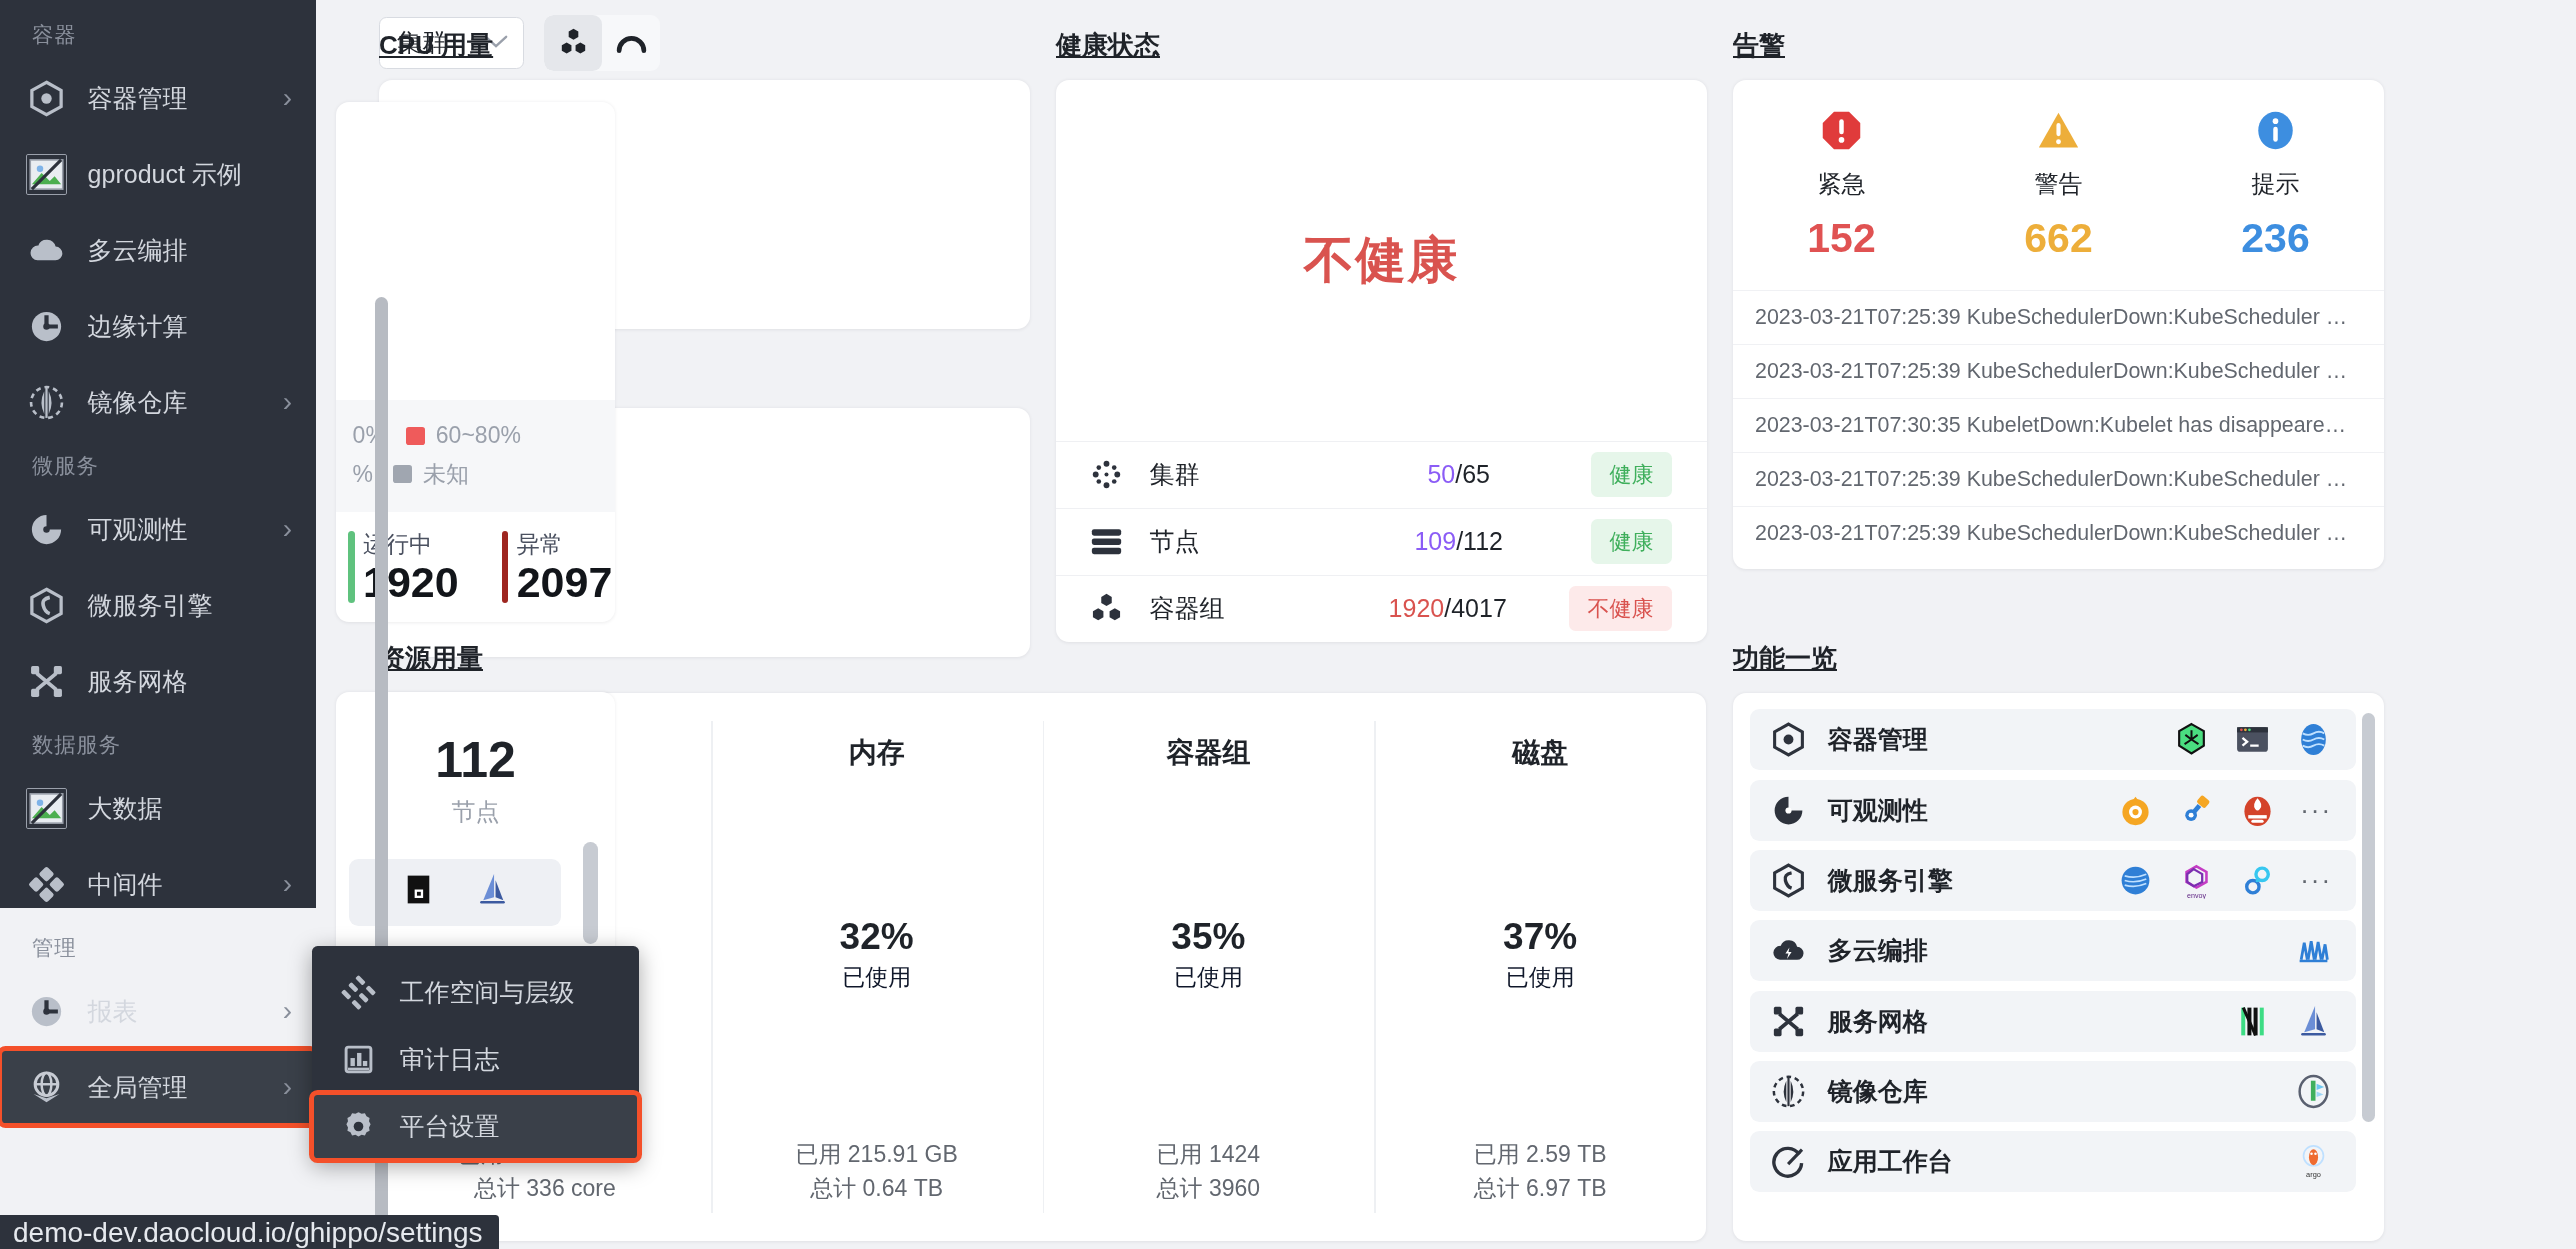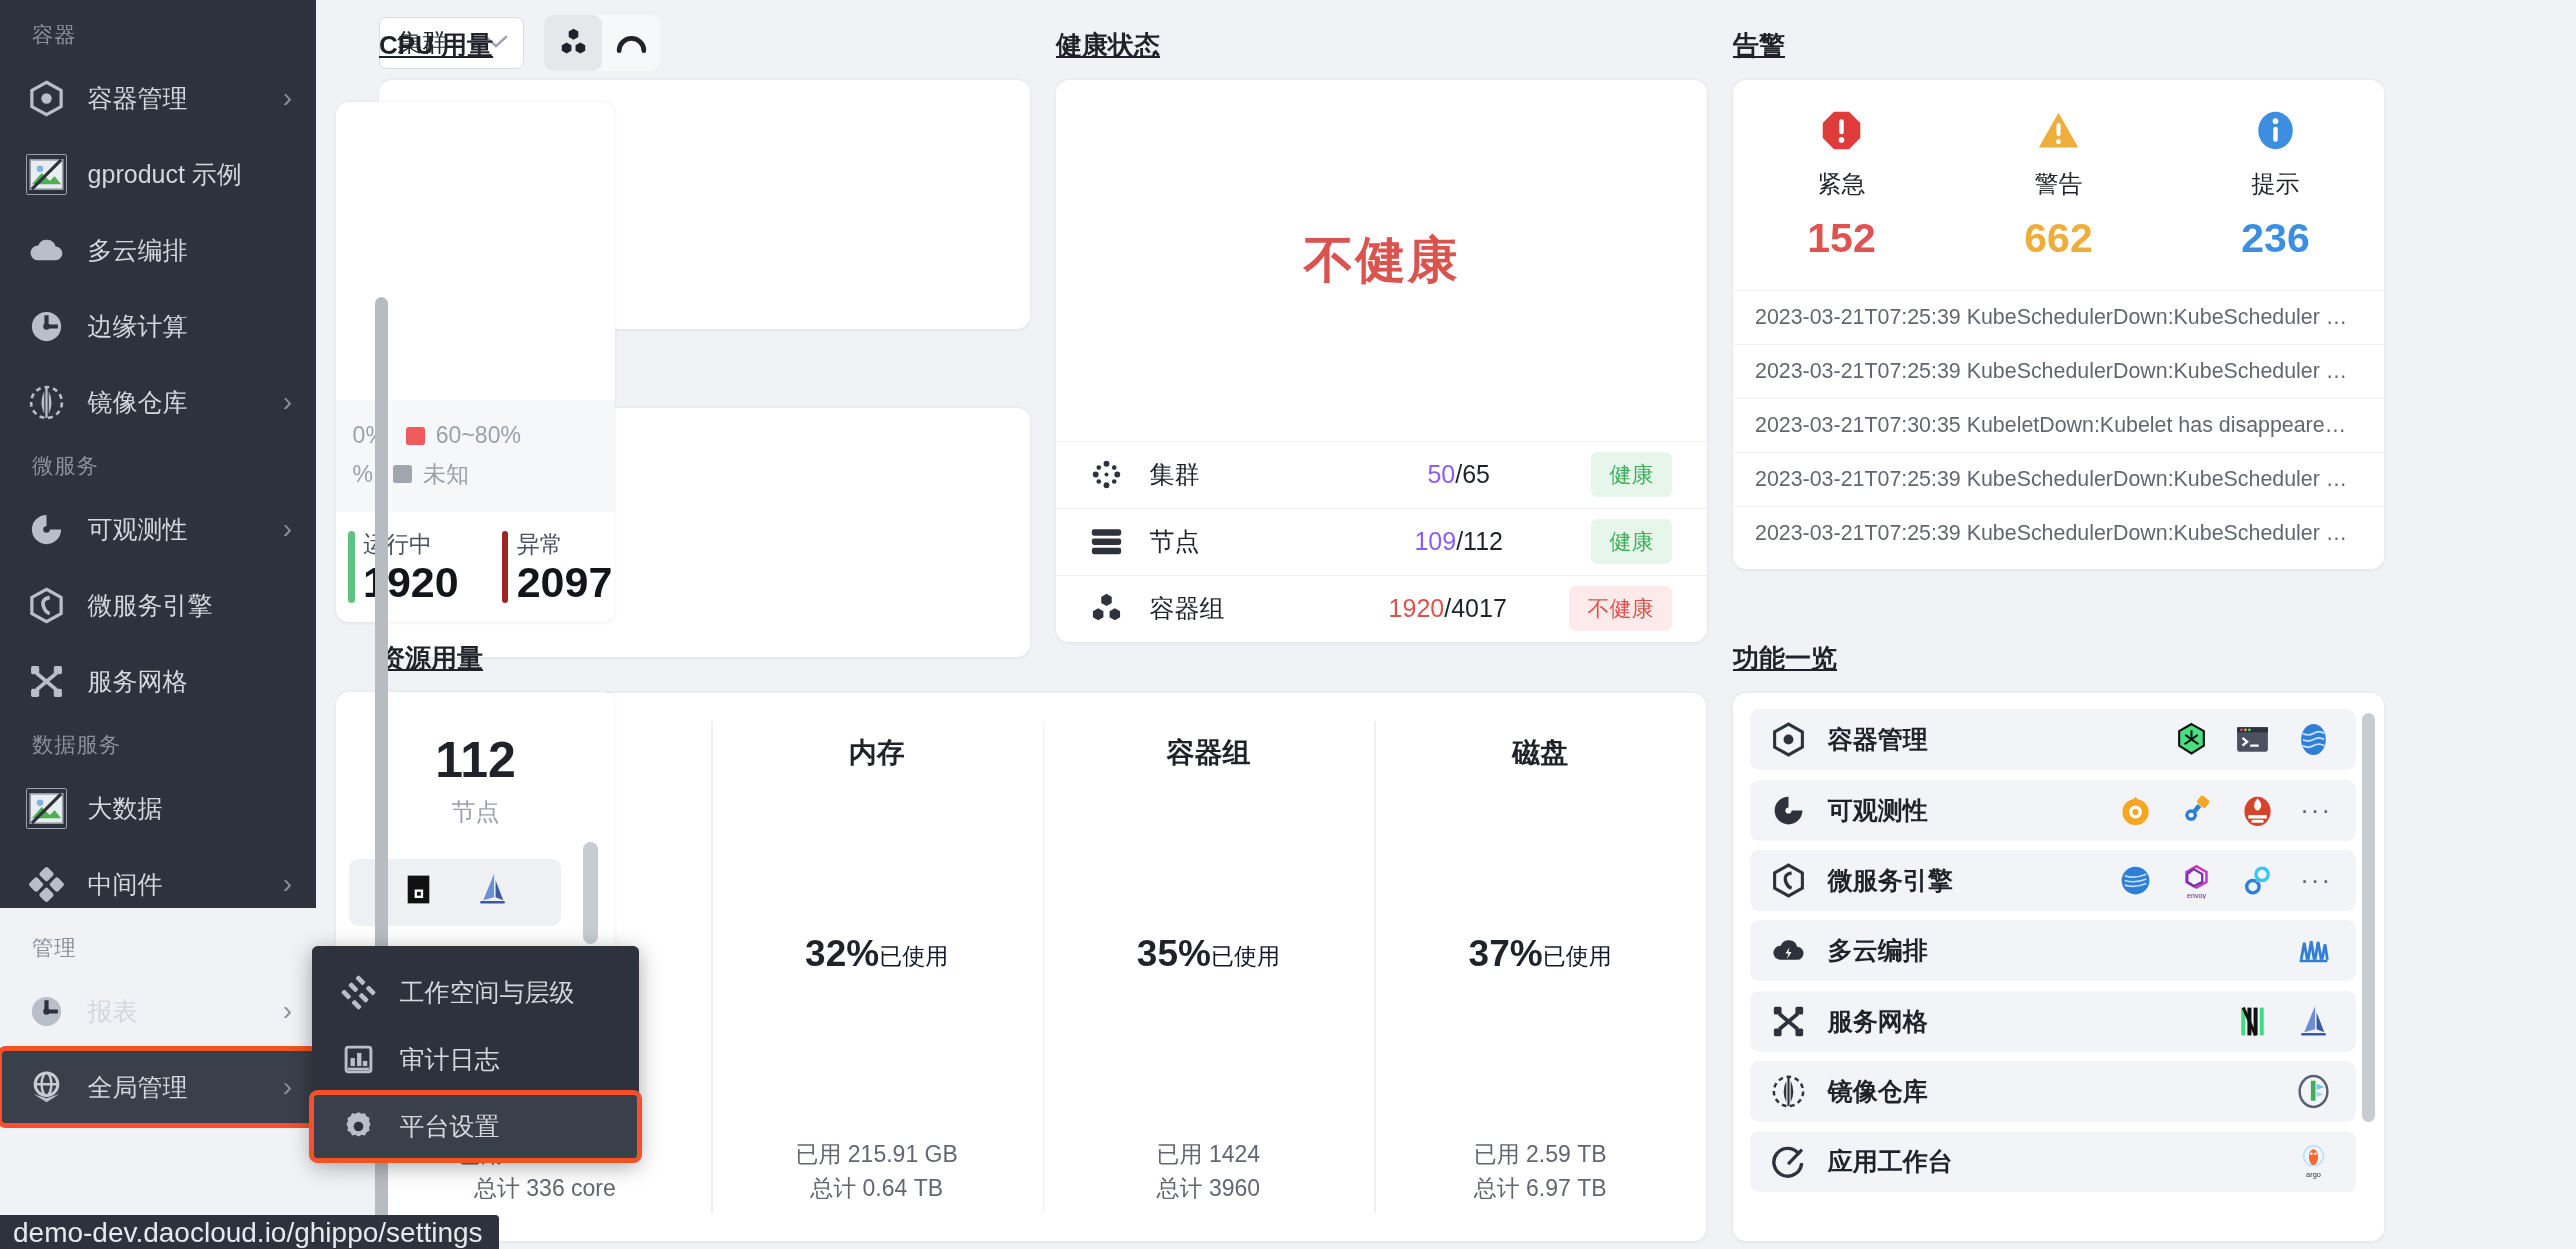--- a/index.html
+++ b/index.html
@@ -184,21 +184,21 @@
   
   .res-card { display:flex; height:548px; }
   .res-cell {
     flex:1; display:flex; flex-direction:column; align-items:center;
     padding:41px 0 35px 0; position:relative;
   }
   .res-cell + .res-cell::before {
     content:""; position:absolute; left:0; top:28px; bottom:28px; width:1.9px; background:#eef0f3;
   }
   .res-title { font-size:28px; font-weight:bold; color:#1f2329; }
-  .res-mid { flex:1; display:flex; flex-direction:row; align-items:center; justify-content:center; }
+  .res-mid { flex:1; display:flex; flex-direction:column; align-items:center; justify-content:center; }
   .res-pct { font-size:37px; font-weight:bold; color:#1f2329; }
   .res-sub { font-size:23px; color:#0f172a; margin-top:3.7px; }
   .res-foot { text-align:center; font-size:23px; color:#62676f; line-height:1.5; }
 
   
   .feat-card { padding:16.7px 28px 16.7px 16.7px; height:548px; position:relative; overflow:hidden; }
   .feat-row {
     display:flex; align-items:center; height:61px; margin-bottom:9.3px;
     background:#f2f4f7; border-radius:9.3px; padding:0 24px 0 20.4px; cursor:pointer;
   }

